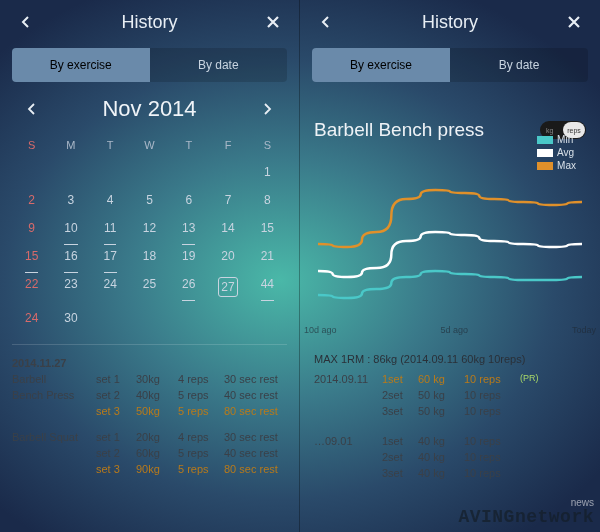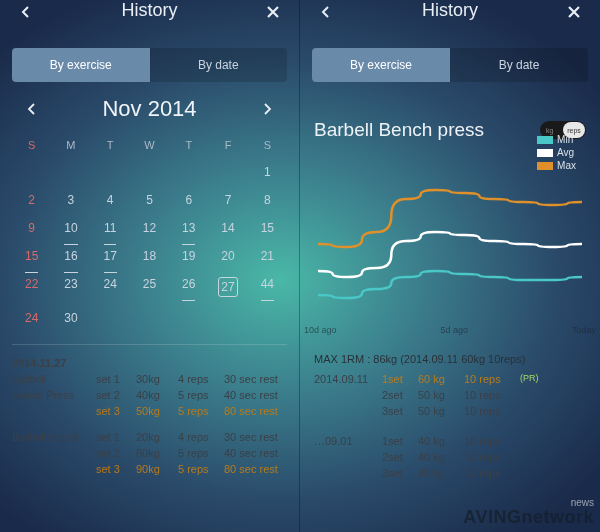--- a/index.html
+++ b/index.html
@@ -1,26 +1,26 @@
 <!DOCTYPE html>
 <html><head>
 <meta charset="utf-8">
 <style>
 * { margin: 0; padding: 0; box-sizing: border-box; font-family: -apple-system, Helvetica, Arial, sans-serif; }
 body { width: 600px; height: 532px; overflow: hidden; position: relative; background: #1a2a3a; }
 .bg { position: absolute; inset: 0; background: radial-gradient(ellipse 500px 400px at 280px 280px, #4ab8a8 0%, #3a7a8a 30%, #2a4a6a 55%, #1a2a4a 80%); }
 .panels { position: absolute; inset: 0; display: flex; }
 .panel { width: 300px; height: 532px; position: relative; color: #d8e0e8; }
 .panel.left { border-right: 1px solid rgba(0,0,0,.3); }
-.header { height: 44px; display: flex; align-items: flex-start; justify-content: space-between; padding: 0 14px; }
+.header { height: 44px; display: flex; align-items: center; justify-content: space-between; padding: 0 14px; }
 .header .title { font-size: 18px; font-weight: 300; color: #e8eef4; }
 .icon-btn { width: 24px; height: 24px; display: flex; align-items: center; justify-content: center; cursor: pointer; color: #e8eef4; }
 .tabs { height: 34px; display: flex; margin: 4px 12px 8px; border-radius: 4px; overflow: hidden; background: rgba(0,0,0,.15); }
 .tab { flex: 1; display: flex; align-items: center; justify-content: center; font-size: 12px; color: #c8d4e0; cursor: pointer; }
-.tab.active { background: #6a8aaa; color: #ffffff; }
+.tab.active { background: #6a8aaa; color: #000000; }
 .month-row { display: flex; align-items: center; justify-content: space-between; padding: 6px 20px 10px; }
 .month-title { font-size: 22px; font-weight: 300; color: #f0f4f8; }
 .cal { padding: 0 12px; }
 .cal-row { display: flex; }
 .cal-cell { flex: 1; text-align: center; font-size: 12px; padding: 7px 0; color: #c8d4e0; position: relative; }
 .cal-head .cal-cell { color: #aab8c8; font-size: 11px; }
 .cal-head .cal-cell.sun { color: #d86a6a; }
 .cal-cell.sun { color: #d86a6a; }
 .cal-cell.underlined span { border-bottom: 1.5px solid #c8d4e0; padding-bottom: 9px; }
 .cal-cell.today span { display: inline-block; width: 20px; height: 20px; line-height: 18px; border: 1px solid #c8d4e0; border-radius: 3px; }
@@ -39,21 +39,21 @@
 .legend-item { display: flex; align-items: center; gap: 4px; margin-bottom: 2px; }
 .legend-sw { width: 16px; height: 8px; }
 .chart-wrap { position: relative; height: 180px; margin: 0 10px; }
 .chart-xaxis { display: flex; justify-content: space-between; font-size: 9px; color: rgba(30,40,50,.65); padding: 0 4px; margin-top: -4px; }
 .pr-line-row { padding: 18px 14px 6px; font-size: 11px; color: #3a4048; }
 .pr-line-row .prfull { color: #2a3038; }
 .sets-row { display: grid; grid-template-columns: 68px 36px 46px 56px 30px; font-size: 11px; padding: 2px 14px; color: #3a4048; }
 .sets-row .hl { color: #b87a1a; }
 .sets-row .pr-badge { color: #a8d868; font-size: 9px; }
 .watermark { position: absolute; right: 6px; bottom: 6px; text-align: right; color: rgba(255,255,255,.55); font-size: 10px; line-height: 1; }
-.watermark .big { font-size: 18px; font-weight: 700; letter-spacing: .5px; color: rgba(20,30,40,.7); }
+.watermark .big { font-size: 18px; font-weight: 700; letter-spacing: .5px; color: rgba(20,30,40,.7); font-family: Liberation Mono, monospace; }
 svg { display: block; }
 </style>
 </head>
 <body>
 <div class="bg"></div>
 <div class="panels">
 
 <div class="panel left">
   <div class="header">
     <div class="icon-btn">

